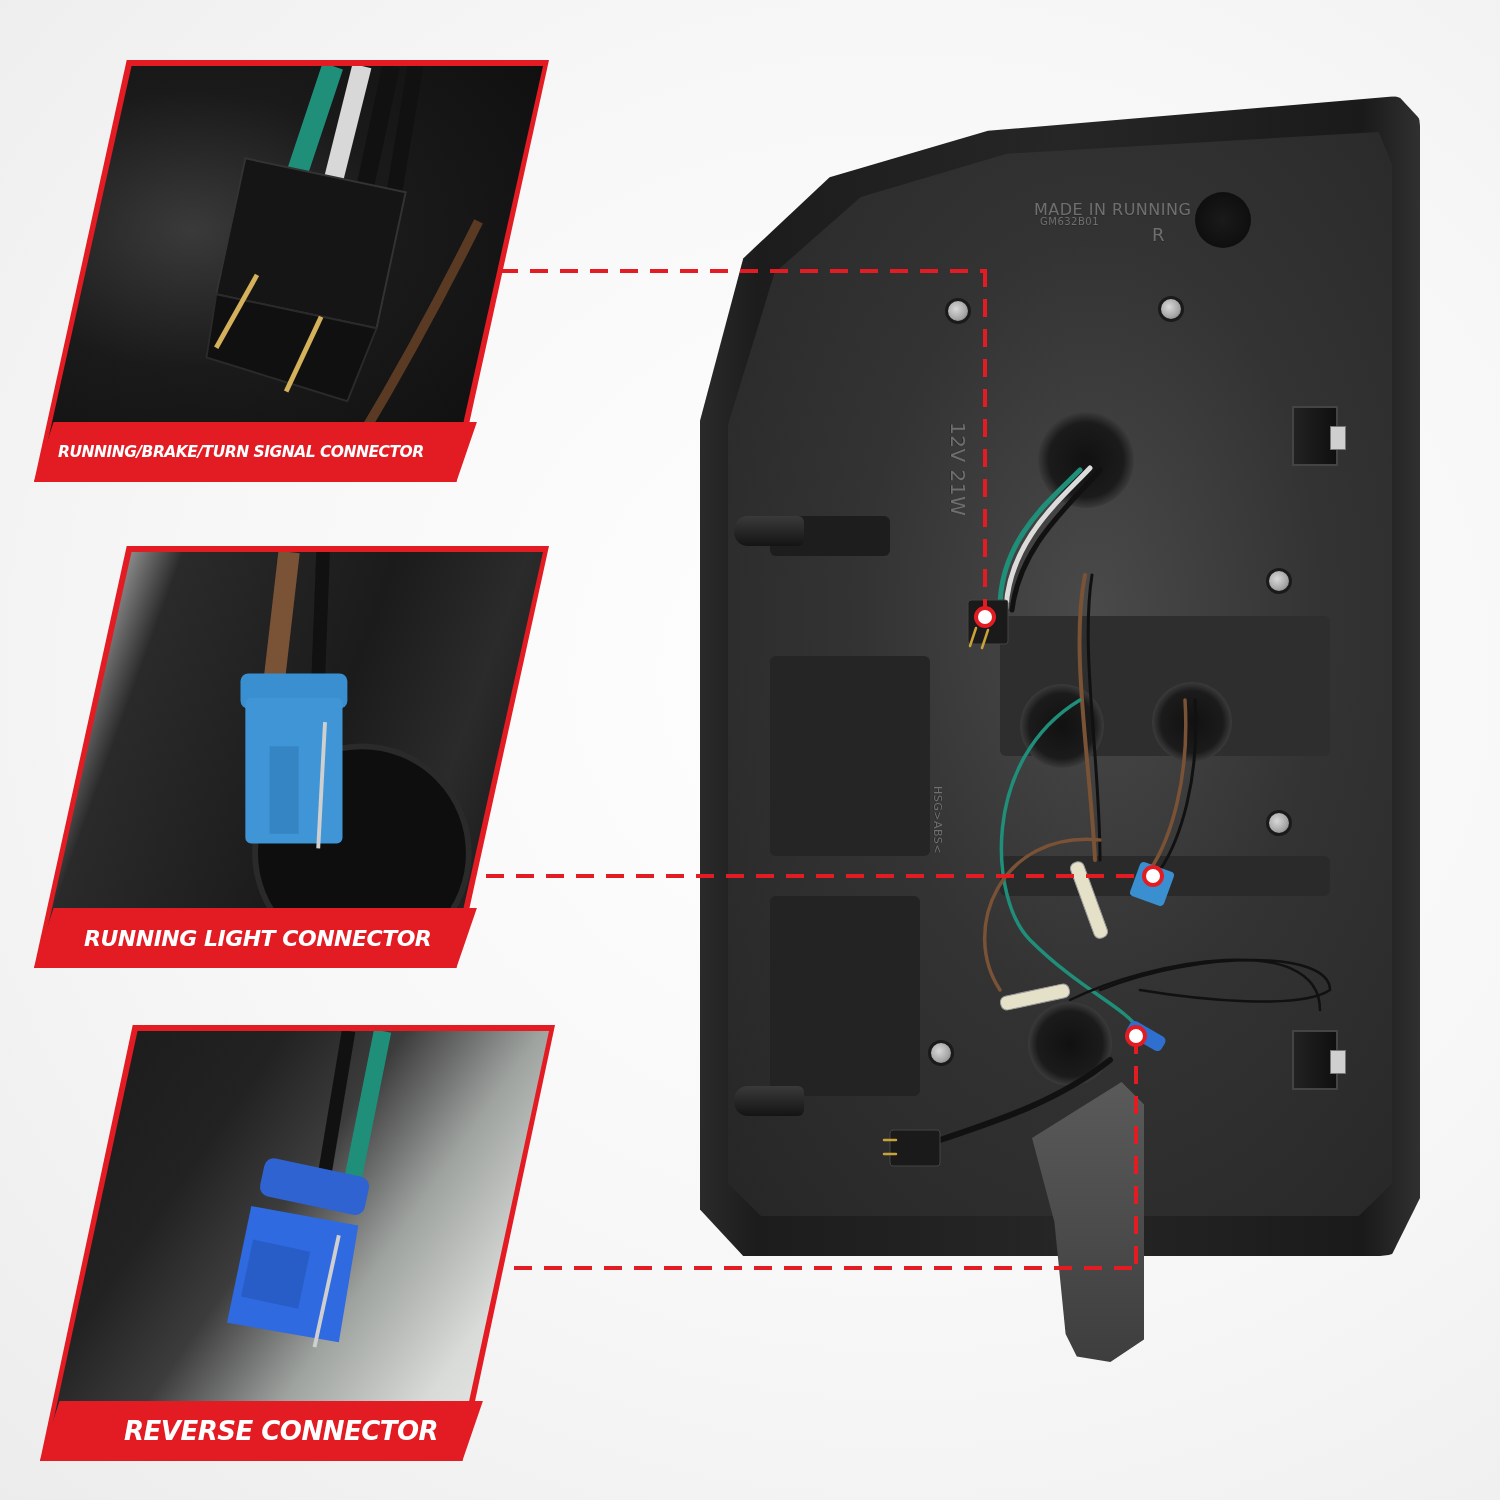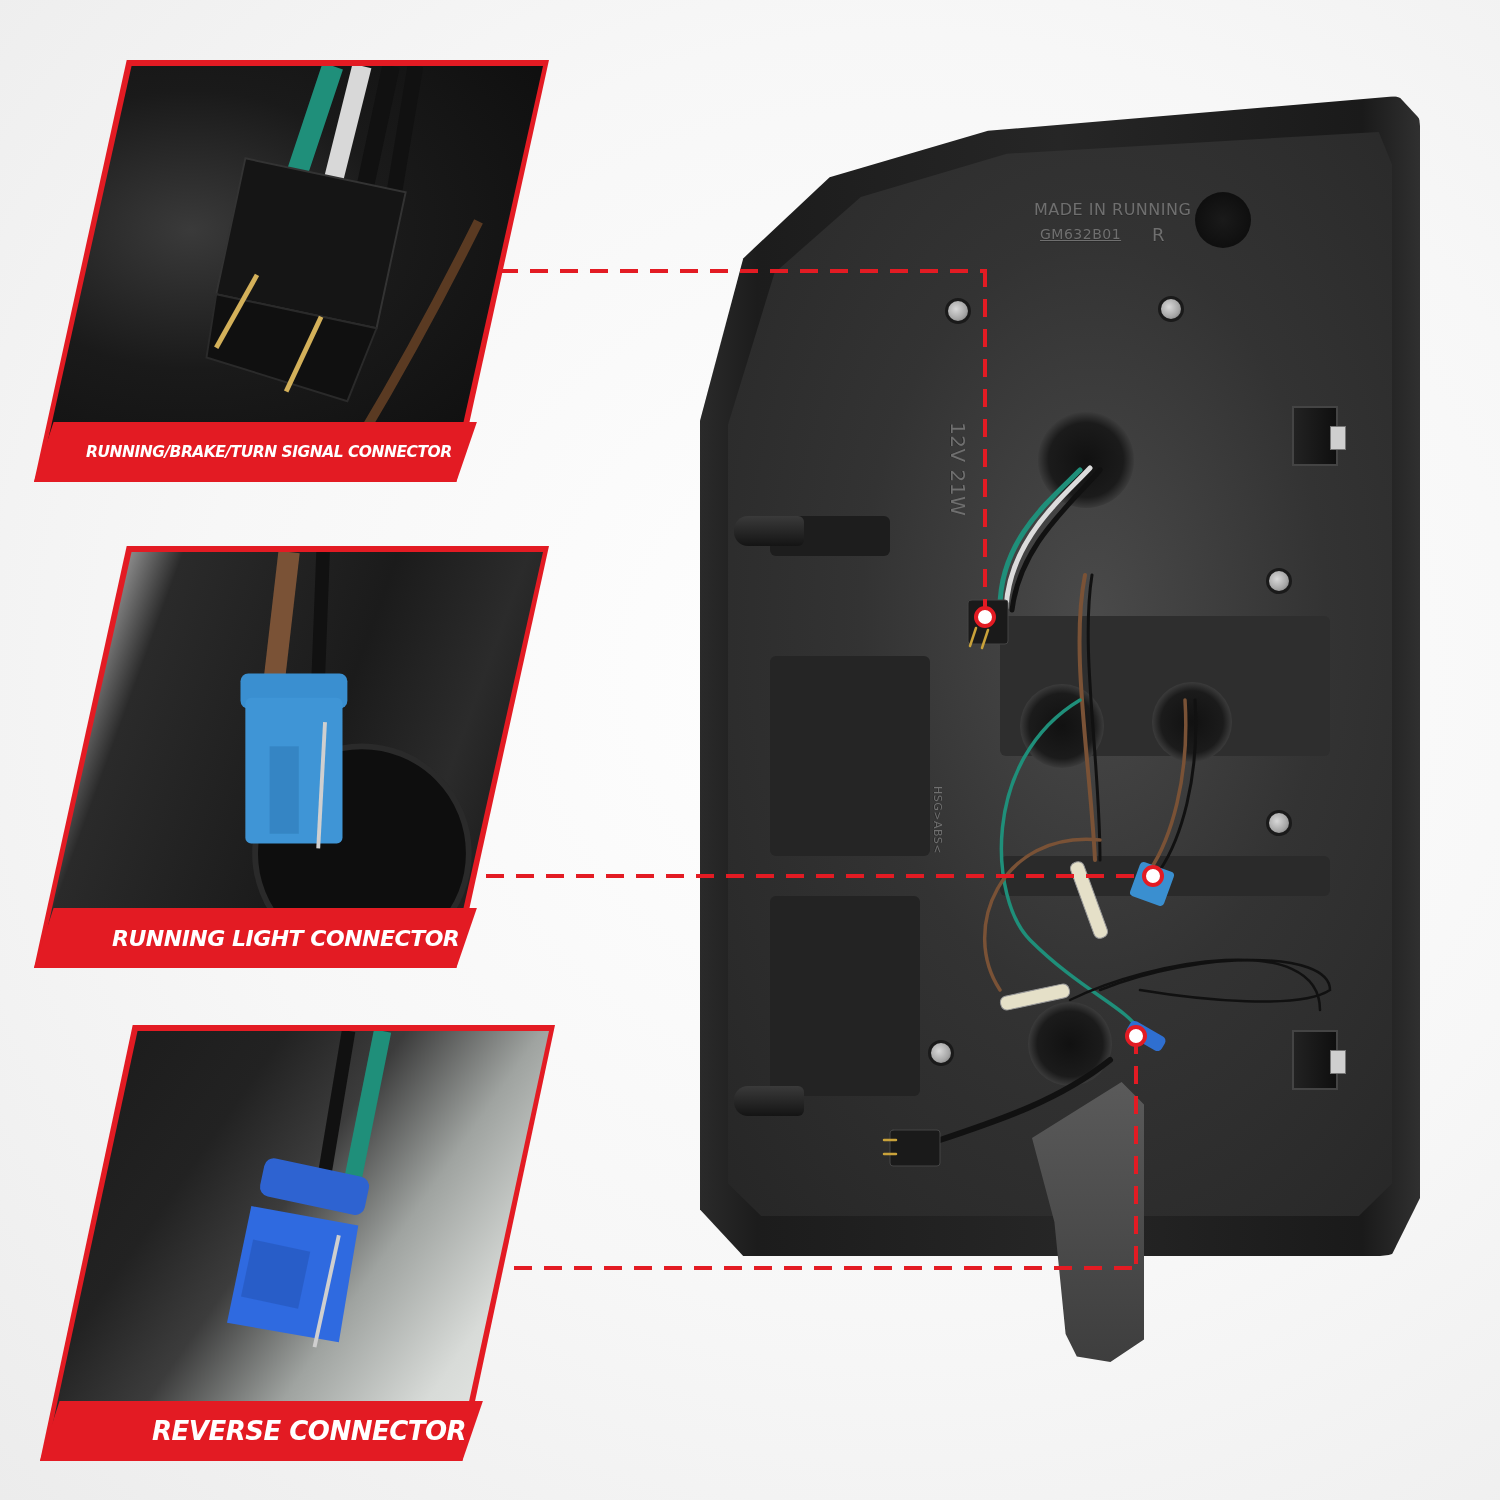--- a/index.html
+++ b/index.html
@@ -37,21 +37,20 @@
     display: flex; align-items: center;
     padding-left: 30px;
   }
   .panel .label-text {
     color: #ffffff;
     font-family: "DejaVu Sans", sans-serif;
     font-weight: bold;
     font-style: italic;
     letter-spacing: -0.5px;
     white-space: nowrap;
-    margin-left: 28px;
   }
 
   
   #panel-1 { left: 34px; top: 60px; width: 515px; height: 422px; }
   #panel-1 .label-text { font-size: 15.5px; }
   #panel-1 .label-bar { padding-left: 24px; }
   
   #panel-2 { left: 34px; top: 546px; width: 515px; height: 422px; }
   #panel-2 .label-text { font-size: 22px; }
   #panel-2 .label-bar { padding-left: 50px; }
@@ -178,21 +177,21 @@
 
     <div class="stud" style="left:34px; top:420px;"></div>
     <div class="stud" style="left:34px; top:990px;"></div>
 
     <div class="clip" style="left:592px; top:310px;"></div>
     <div class="clip" style="left:592px; top:934px;"></div>
 
     <div class="socket" style="left:495px; top:96px; width:56px; height:56px; background:radial-gradient(circle,#1a1a1a,#0a0a0a);"></div>
 
     <div class="emboss" style="left:334px; top:104px;">MADE IN RUNNING</div>
-    <div class="emboss" style="left:340px; top:130px; font-size:14px;text-decoration:underline;">GM632B01</div>
+    <div class="emboss" style="left:340px; top:120px; font-size:10px;">GM632B01</div>
     <div class="emboss" style="left:452px; top:128px; font-size:18px;">R</div>
     <div class="emboss vert" style="left:270px; top:326px; font-size:20px;">12V 21W</div>
     <div class="emboss vert-small" style="left:244px; top:690px;">HSG&gt;ABS&lt;</div>
   </div>
 
   <svg class="wire" style="left:0; top:0; width:1500px; height:1500px;" viewBox="0 0 1500 1500">
 
     <path d="M1000 608 C 1000 540, 1050 500, 1080 470" stroke="#1f8f7a" stroke-width="5"></path>
     <path d="M1006 608 C 1010 540, 1060 500, 1090 468" stroke="#dcdcdc" stroke-width="5"></path>
     <path d="M1012 610 C 1020 545, 1070 505, 1100 470" stroke="#111" stroke-width="5"></path>

